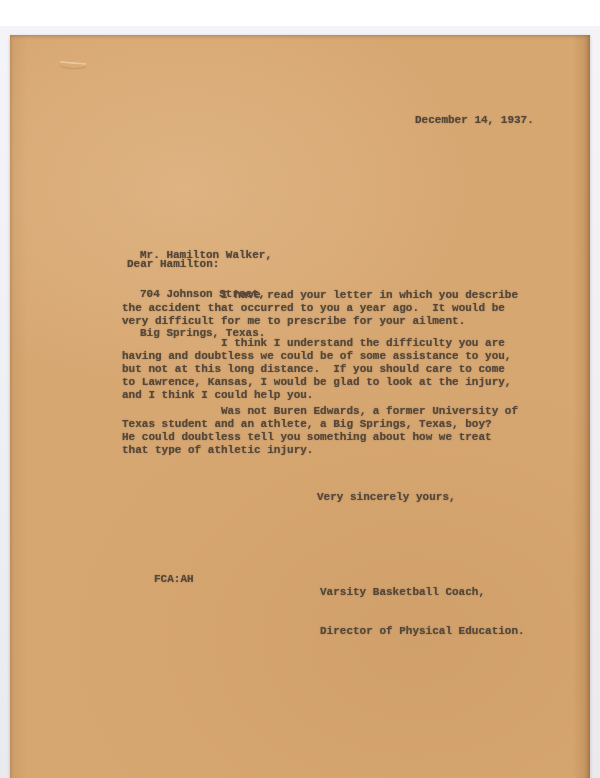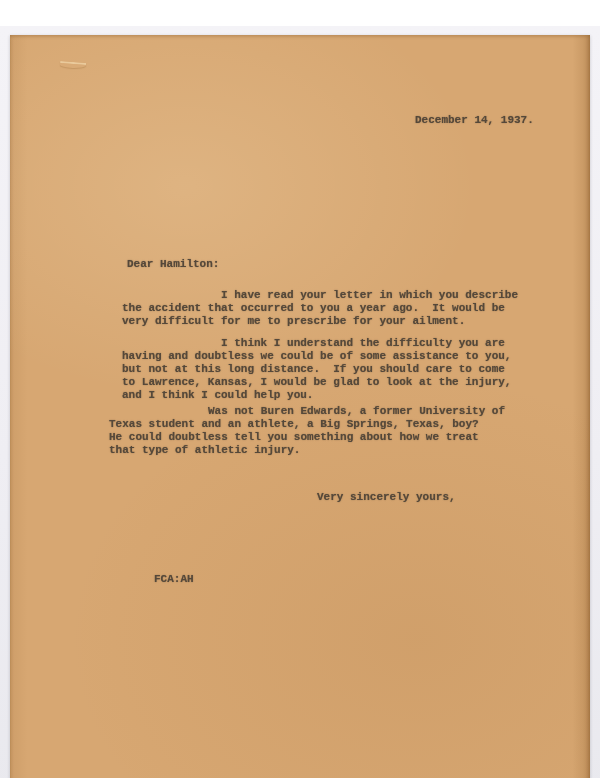--- a/index.html
+++ b/index.html
@@ -43,21 +43,21 @@
     letter-spacing: 0;
     text-shadow: 0 0 1.2px rgba(90,75,55,0.75);
     white-space: pre;
   }
   .date       { left: 405px; top: 79px;  }
   .address    { left: 130px; top: 188px; }
   .address span { display: block; }
   .salutation { left: 117px; top: 223px; }
   .para1      { left: 112px; top: 254px; }
   .para2      { left: 112px; top: 302px; }
-  .para3      { left: 99px; top: 370px; }
+  .para3      { left: 112px; top: 370px; }
   .closing    { left: 307px; top: 456px; }
   .signature  { left: 310px; top: 525px; }
   .signature span { display: block; }
   .initials   { left: 144px; top: 538px; }
   .crease {
     position: absolute;
     left: 50px;
     top: 27px;
     width: 26px;
     height: 4px;
@@ -69,34 +69,43 @@
 </style>
 </head>
 <body>
 
 <div class="scan-bg">
   <div class="paper">
     <div class="crease"></div>
 
     <div class="ink date">December 14, 1937.</div>
 
+    <div class="ink address">
+      <span>Mr. Hamilton Walker,</span>
+      <span>704 Johnson Street,</span>
+      <span>Big Springs, Texas.</span>
+    </div>
 
     <div class="ink salutation">Dear Hamilton:</div>
 
     <div class="ink para1">               I have read your letter in which you describe
 the accident that occurred to you a year ago.  It would be
 very difficult for me to prescribe for your ailment.</div>
     <div class="ink para2">               I think I understand the difficulty you are
 having and doubtless we could be of some assistance to you,
 but not at this long distance.  If you should care to come
 to Lawrence, Kansas, I would be glad to look at the injury,
 and I think I could help you.</div>
     <div class="ink para3">               Was not Buren Edwards, a former University of
 Texas student and an athlete, a Big Springs, Texas, boy?
 He could doubtless tell you something about how we treat
 that type of athletic injury.</div>
 
     <div class="ink closing">Very sincerely yours,</div>
 
+    <div class="ink signature">
+      <span>Varsity Basketball Coach,</span>
+      <span>Director of Physical Education.</span>
+    </div>
 
     <div class="ink initials">FCA:AH</div>
   </div>
 </div>
 
 </body></html>

